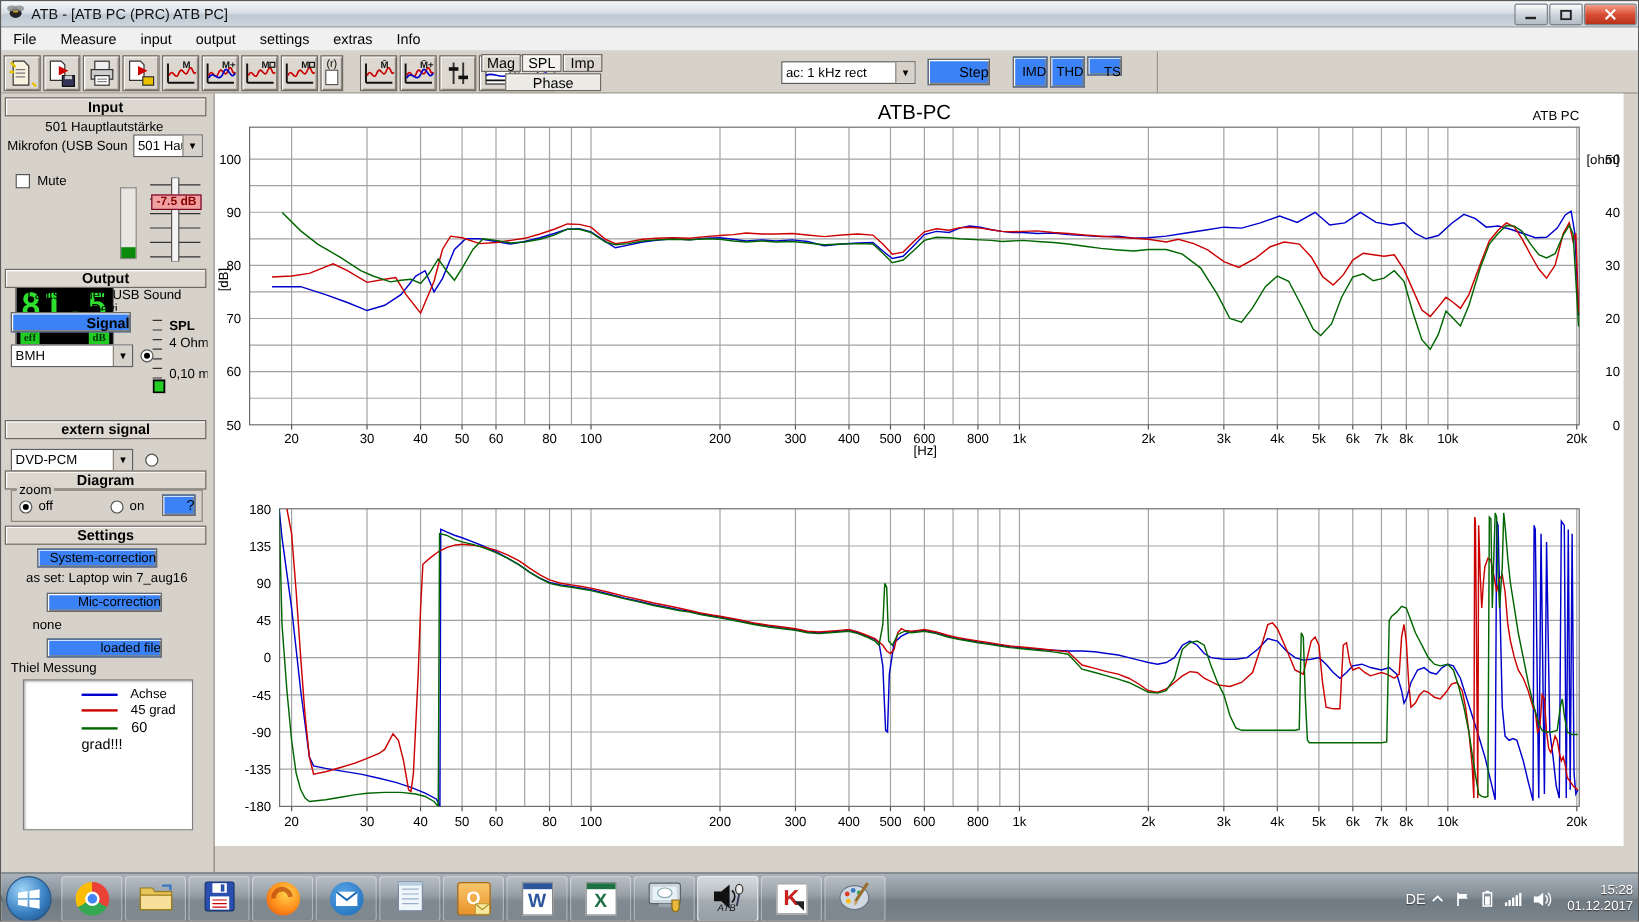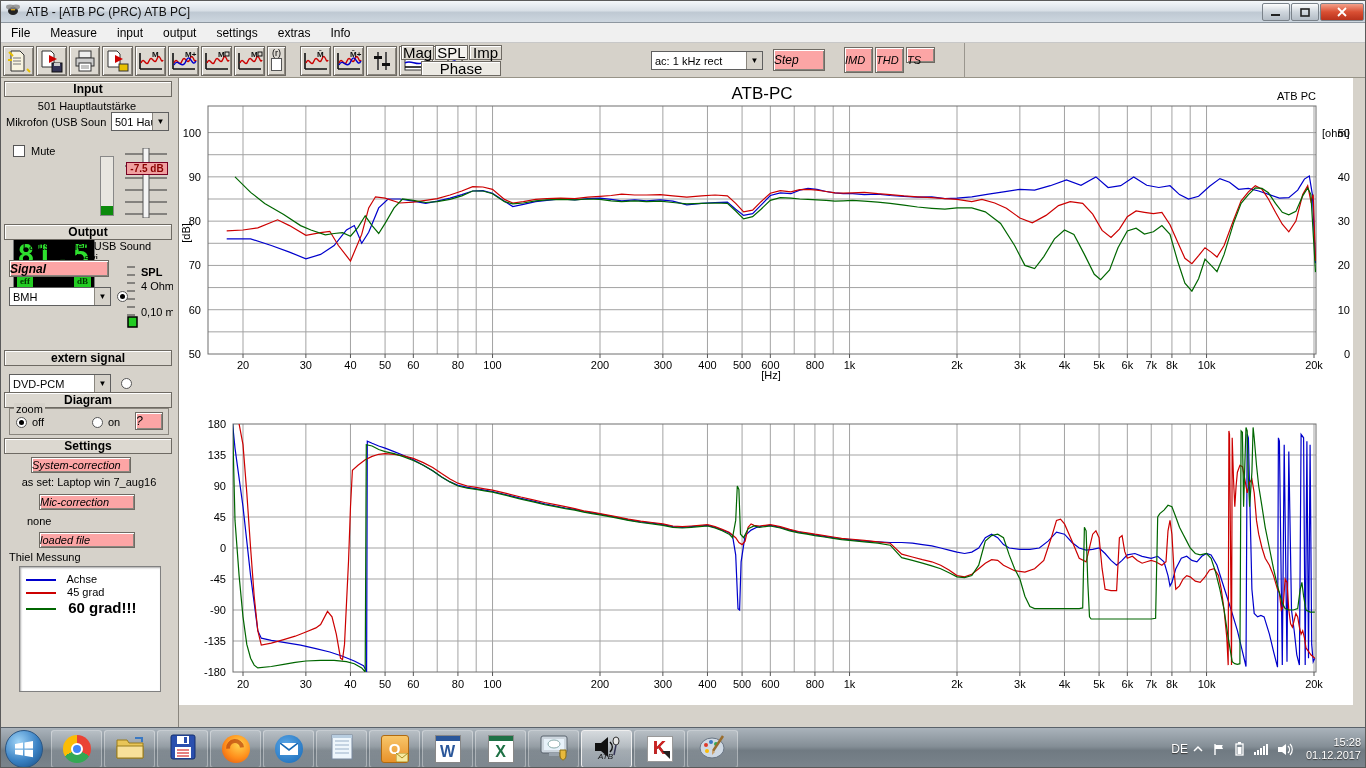--- a/index.html
+++ b/index.html
@@ -21,29 +21,29 @@
 
   .menubar { position:absolute; left:0; top:22px; width:1366px; height:20px; background:#f0f0f0;
     border-bottom:1px solid #c8c8c8; display:flex; align-items:center; }
   .menuitem { padding:2px 10px; font-size:12px; }
 
   .toolbar { position:absolute; left:0; top:42px; width:1366px; height:35px; background:#d6d2ca;
     border-bottom:1px solid #989488; }
   .tbtn { position:absolute; top:3px; width:31px; height:30px; background:#dcd8d0;
     border:1px solid #6e6a63; box-shadow:inset 1px 1px 0 #ffffff, inset -1px -1px 0 #8a867e; }
   .tbtn svg { display:block; margin:2px auto; }
-  .vtab { position:absolute; height:15px; font-size:15px; text-align:center; line-height:14px;
+  .vtab { position:absolute; height:15px; font-size:12px; text-align:center; line-height:14px;
     background:#dcd8d0; border:1px solid #6e6a63; box-shadow:inset 1px 1px 0 #fff; }
   .vtab.active { background:#f4f2ee; }
   .combo { background:#fff; border:1px solid #5f5f5f; display:flex; align-items:center; font-size:11px; }
   .combo .val { flex:1; padding:0 3px; white-space:nowrap; overflow:hidden; }
   .combo .drop { width:16px; height:100%; background:#d6d2ca; border-left:1px solid #8a867e;
     display:flex; align-items:center; justify-content:center; font-size:8px; }
-  .pushbtn { background:#fca5a5; border:1px solid #6e6a63; box-shadow:inset 1px 1px 0 #fff, inset -1px -1px 0 #8a867e;
-    text-align:left; font-size:12px;font-style:italic; }
+  .pushbtn { background:#3b82f6; border:1px solid #6e6a63; box-shadow:inset 1px 1px 0 #fff, inset -1px -1px 0 #8a867e;
+    text-align:right; font-size:12px; }
 
   
   .sidebar { position:absolute; left:0; top:77px; width:178px; height:649px; background:#d6d2ca;
     border-right:1px solid #8a867e; }
   .grouphdr { position:absolute; left:3px; width:168px; height:16px; background:#dcd8d0;
     border:1px solid #6e6a63; box-shadow:inset 1px 1px 0 #fff; text-align:center;
     font-weight:bold; font-size:12px; line-height:15px; }
   .sm { font-size:11px; }
   .radio { width:11px; height:11px; border:1px solid #555; border-radius:50%; background:#fff; position:absolute; }
   .radio.sel::after { content:""; position:absolute; left:2px; top:2px; width:5px; height:5px; background:#000; border-radius:50%; }
@@ -310,25 +310,25 @@
     </div>
 
     <div class="grouphdr" style="top:360px;">Settings</div>
     <div class="pushbtn sm" style="position:absolute; left:30px; top:379px; width:100px; height:16px; line-height:15px;">System-correction</div>
     <div class="abs sm" style="left:0; top:398px; width:176px; text-align:center; white-space:nowrap; overflow:hidden;">as set: Laptop win 7_aug16</div>
     <div class="pushbtn sm" style="position:absolute; left:38px; top:416px; width:96px; height:16px; line-height:15px;">Mic-correction</div>
     <div class="abs sm" style="left:26px; top:437px;">none</div>
     <div class="pushbtn sm" style="position:absolute; left:38px; top:454px; width:96px; height:16px; line-height:15px;">loaded file</div>
     <div class="abs sm" style="left:8px; top:473px;">Thiel Messung</div>
 
-    <div class="abs sunken" style="left:18px; top:488px; width:142px; height:126px;">
+    <div class="abs sunken" style="left:18px; top:488px; width:142px; height:126px;padding-left:42px;">
       <div id="legend" style="padding:6px 0 0 6px;">
           <div style="margin-bottom: 1px; font-size: 11px;"><span class="legendline" style="background: rgb(0, 0, 204);"></span><span style="margin-left: 8px;"> Achse</span></div>
           <div style="margin-bottom: 1px; font-size: 11px;"><span class="legendline" style="background: rgb(204, 0, 0);"></span><span style="margin-left: 8px;"> 45 grad</span></div>
-          <div style="margin-bottom: 1px; font-size: 15px; font-weight: bold;"><span class="legendline" style="background: rgb(0, 102, 0);"></span><span style="margin-left: 8px;"> 60 grad!!!</span></div>
+          <div style="margin-bottom: 1px; font-size: 12px;"><span class="legendline" style="background: rgb(0, 102, 0);"></span><span style="margin-left: 8px;"> 60 grad!!!</span></div>
         </div>
     </div>
 
     <div class="abs sm" style="left:0; top:668px; width:177px; height:13px; border-top:5px solid #000000; text-align:center;">autoexport: none</div>
   </div>
 
   <div class="chartpanel">
     <svg id="chartsvg" width="1174" height="627" viewBox="178 77 1174 627" font-family="Liberation Sans, sans-serif">
         <g>
           <line x1="242" y1="105" x2="242" y2="353" stroke="#a3a3a3" stroke-width="1"></line>

